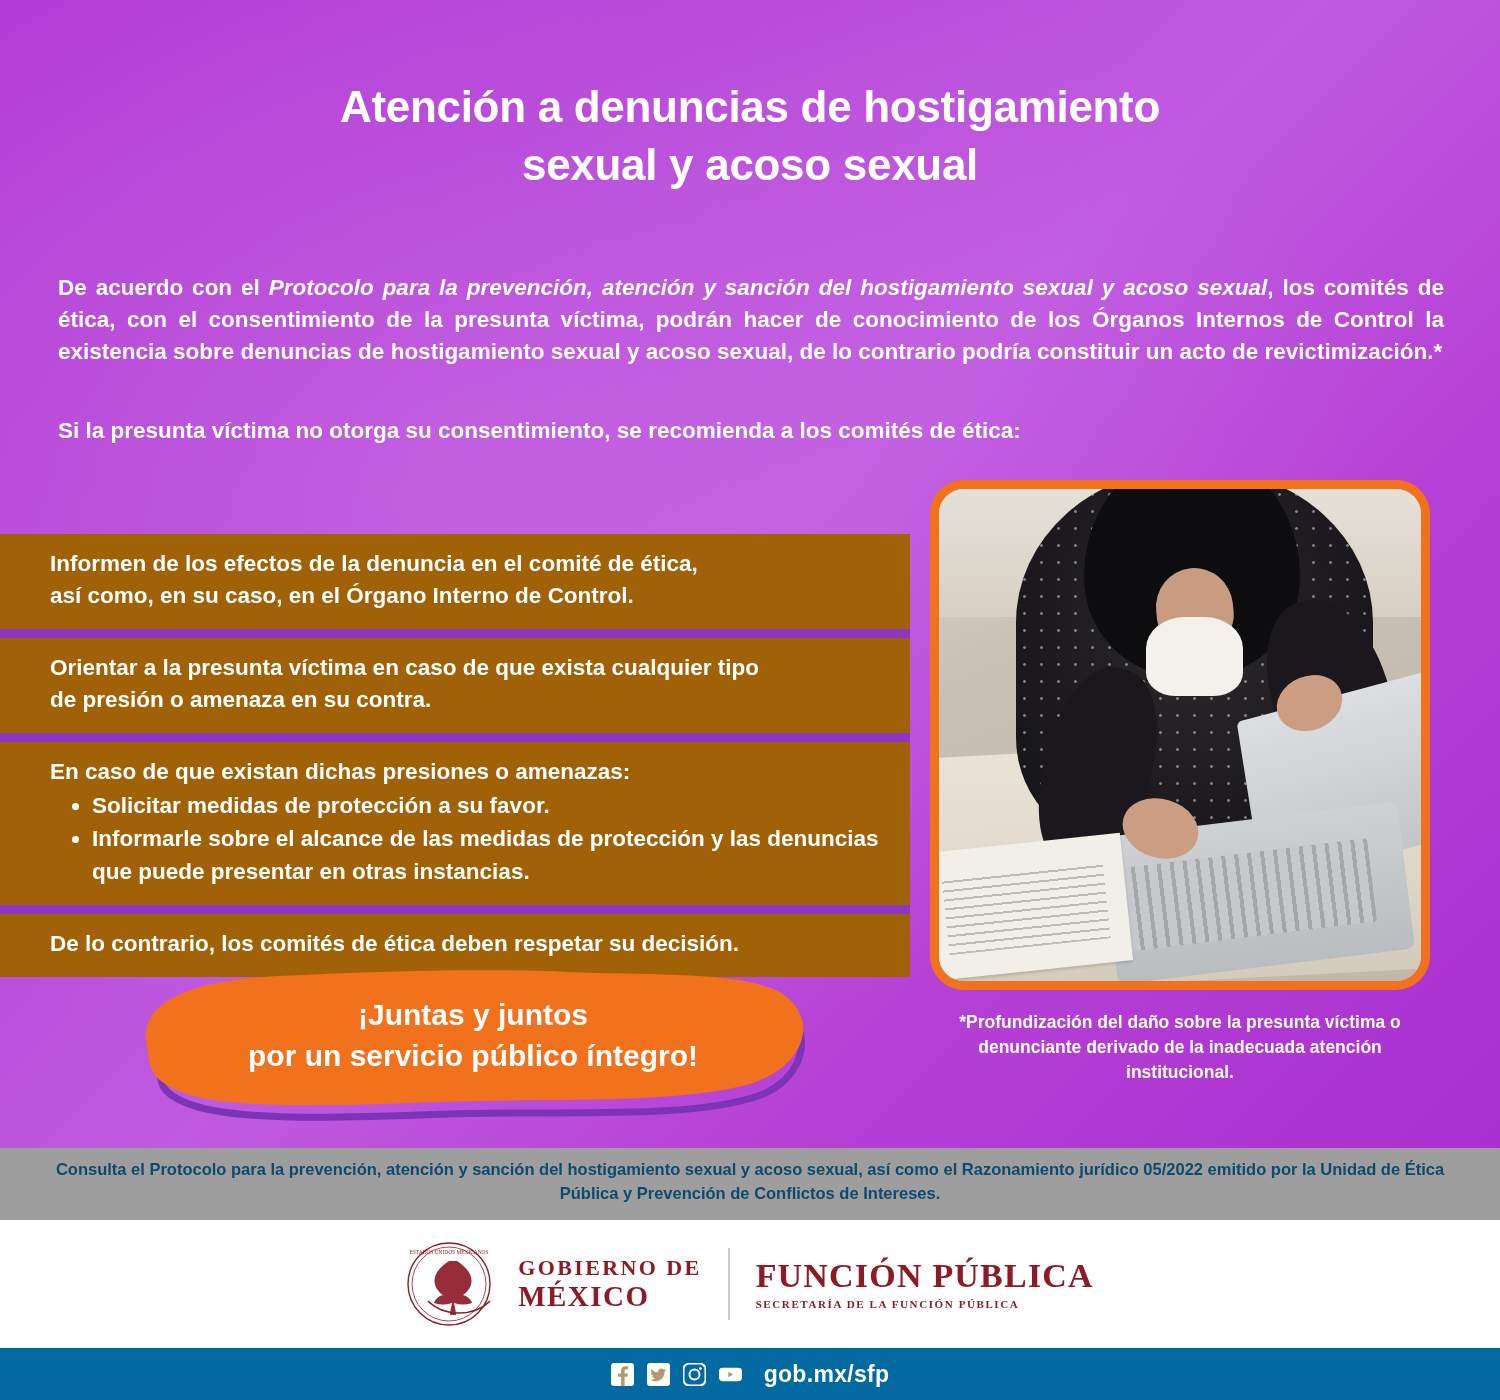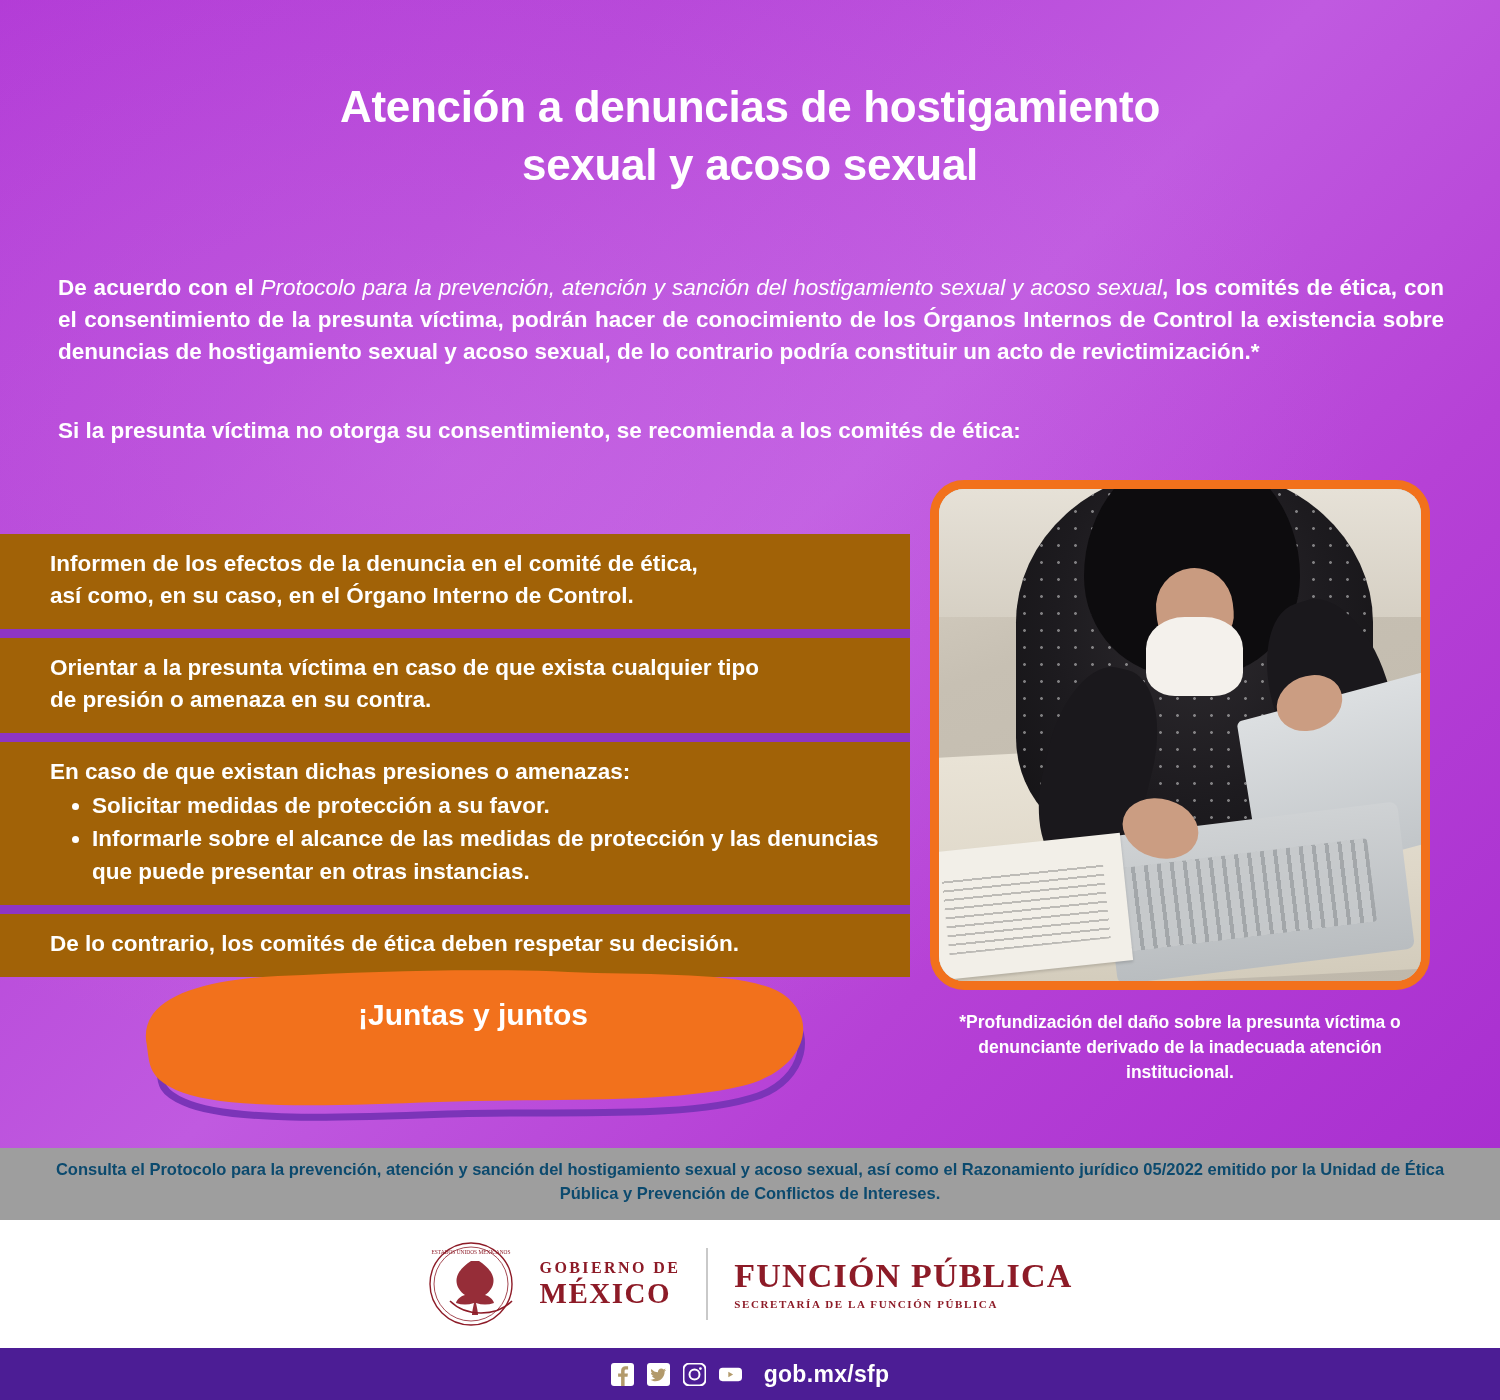--- a/index.html
+++ b/index.html
@@ -55,21 +55,21 @@
     width: 1386px;
     color: #ffffff;
     font-size: 22.5px;
     line-height: 1.42;
     text-align: justify;
     font-weight: 600;
     z-index: 3;
   }
   .intro .ital {
     font-style: italic;
-    font-weight: 400;
+    font-weight: 700;
   }
   .intro-2 {
     position: absolute;
     left: 58px;
     top: 415px;
     width: 1386px;
     color: #ffffff;
     font-size: 22.5px;
     line-height: 1.42;
     font-weight: 600;
@@ -322,21 +322,21 @@
     width: 86px;
     height: 86px;
     position: relative;
   }
   .gob-text {
     color: #8d1b27;
     line-height: 1;
     font-family: "Liberation Serif", serif;
   }
   .gob-top {
-    font-size: 16px;
+    font-size: 22px;
     letter-spacing: 2.4px;
     font-weight: bold;
   }
   .gob-bottom {
     font-size: 29px;
     letter-spacing: 1.5px;
     font-weight: bold;
     margin-top: 3px;
   }
   .divider-v {
@@ -360,21 +360,21 @@
     margin-top: 6px;
     font-weight: bold;
   }
   
   .bottombar {
     position: absolute;
     left: 0;
     top: 1348px;
     width: 1500px;
     height: 52px;
-    background: #4c1d95;
+    background: #0369a1;
     display: flex;
     align-items: center;
     justify-content: center;
     gap: 13px;
   }
   .soc {
     width: 23px;
     height: 23px;
     display: inline-flex;
     align-items: center;
@@ -459,20 +459,21 @@
 
   <div class="footnote">*Profundización del daño sobre la presunta víctima o denunciante derivado de la inadecuada atención institucional.</div>
 
   <div class="cta-wrap">
     <svg width="690" height="155" viewBox="0 0 690 155">
       <path d="M30,88 C18,42 70,16 140,14 C230,11 330,6 430,12 C520,17 610,10 650,36 C690,62 676,112 630,128 C560,152 430,142 320,146 C210,150 100,154 56,134 C24,120 36,108 30,88 Z" fill="none" stroke="#7b34b8" stroke-width="7"></path>
       <path d="M18,72 C14,30 72,12 150,8 C250,3 350,0 440,4 C530,8 628,2 660,30 C692,58 672,104 614,118 C540,136 420,130 310,134 C200,138 92,142 48,122 C18,108 22,94 18,72 Z" fill="#f2711c"></path>
     </svg>
     <div class="cta-text">
       <div>¡Juntas y juntos</div>
+      <div>por  un servicio público íntegro!</div>
     </div>
   </div>
 
   <div class="consult">Consulta el Protocolo para la prevención, atención y sanción del hostigamiento sexual y acoso sexual, así como el Razonamiento jurídico 05/2022 emitido por la Unidad de Ética Pública y Prevención de Conflictos de Intereses.</div>
 
   <div class="logoband">
     <div class="logo-row">
       <div class="eagle">
         <svg width="86" height="86" viewBox="0 0 86 86">
           <circle cx="43" cy="43" r="41" fill="none" stroke="#8d1b27" stroke-width="1.4"></circle>

